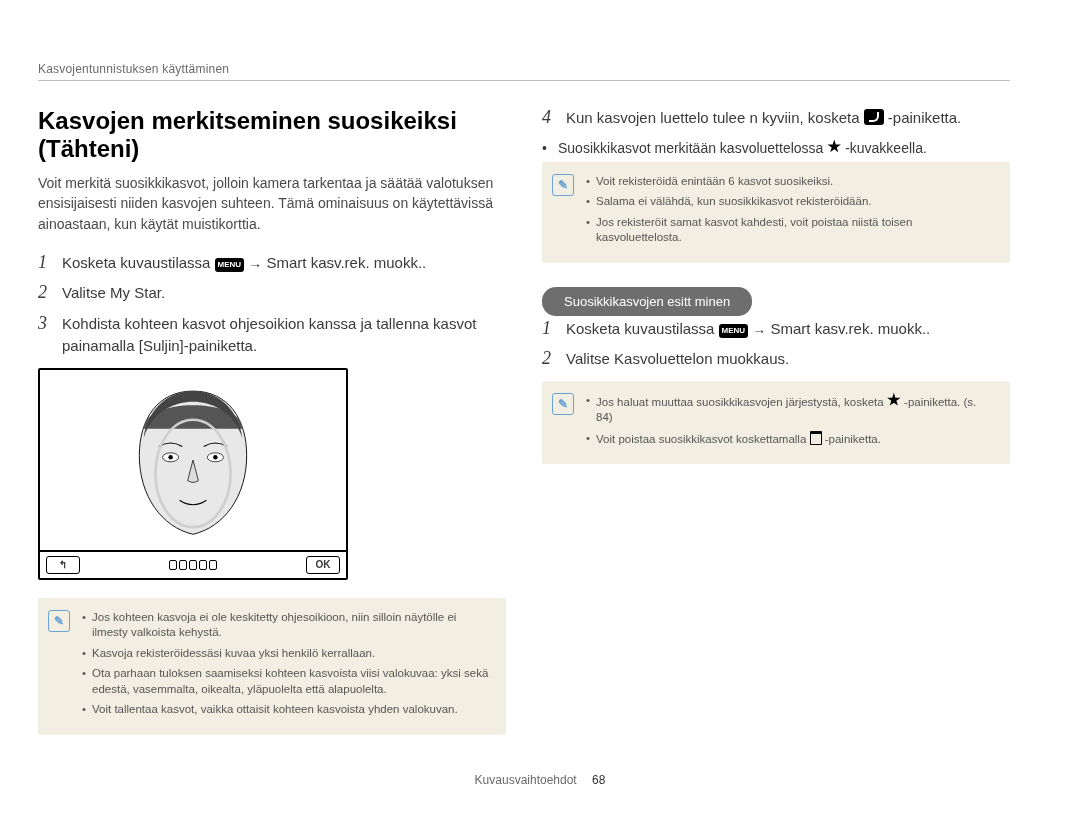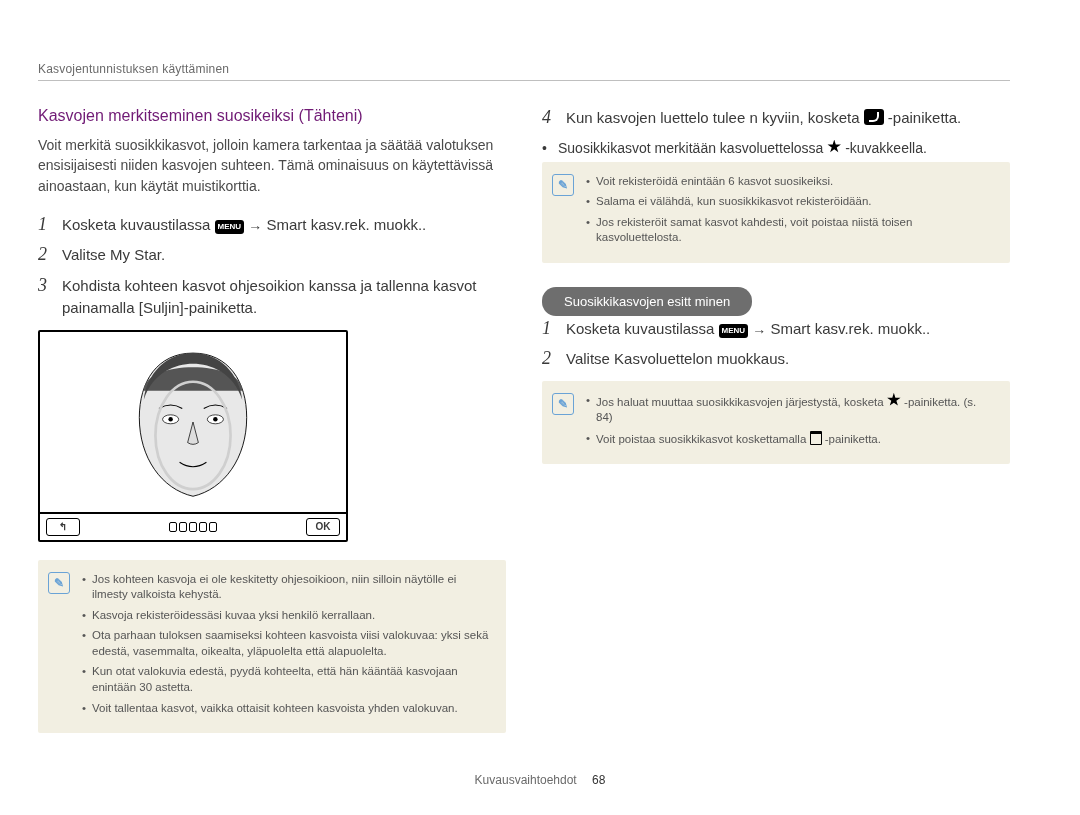--- a/index.html
+++ b/index.html
@@ -2,21 +2,21 @@
 <html><head>
 <meta charset="utf-8">
 <style>
   * { box-sizing: border-box; margin: 0; padding: 0; }
   html, body { width: 1080px; height: 815px; background: #fff; font-family: Arial, Helvetica, sans-serif; color: #3a3a3a; }
   .page { width: 1080px; height: 815px; padding: 62px 70px 30px 38px; position: relative; }
   .topline { font-size: 12px; color: #6a6a6a; letter-spacing: 0.2px; }
   .topline-div { border: none; border-top: 1px solid #bfbfbf; margin-top: 4px; }
   .columns { display: flex; gap: 36px; margin-top: 26px; }
   .col { flex: 1; min-width: 0; }
-  .h1 { color: #701a75; font-size: 16px; font-weight: 400; margin-bottom: 10px; }
+  .h1 { color: #000000; font-size: 24px; font-weight: 700; margin-bottom: 10px; }
   .para { font-size: 14px; line-height: 1.45; color: #4a4a4a; margin-bottom: 18px; }
   .steps { list-style: none; }
   .step { display: flex; gap: 10px; font-size: 15px; color: #3a3a3a; line-height: 1.5; margin-bottom: 8px; }
   .step-num { font-style: italic; font-family: Georgia, serif; color: #3a3a3a; font-size: 18px; line-height: 1.2; min-width: 14px; }
   .step-text { flex: 1; }
   .pill { display: inline-block; background: #000; border-radius: 9px; padding: 0 9px; font-size: 12px; color: #fff; font-weight: 600; line-height: 18px; vertical-align: middle; text-align: right; }
   .pill-mini { font-size: 8px; line-height: 14px; padding: 0 3px; border-radius: 3px; vertical-align: 1px; }
   .arrow-sym { font-size: 14px; }
   .shield { display: inline-block; width: 20px; height: 16px; background: #000; border-radius: 3px; vertical-align: -2px; position: relative; }
   .shield::before { content: ""; position: absolute; left: 50%; top: 50%; width: 8px; height: 8px; border: 2px solid #fff; border-left: 0; border-bottom: 0; border-radius: 0 6px 0 0; transform: translate(-50%, -50%) rotate(90deg); }
@@ -108,21 +108,20 @@
             </div>
         </div>
       </div>
 
       <div class="note-box">
         <div class="note-icon">✎</div>
         <ul>
           <li>Jos kohteen kasvoja ei ole keskitetty ohjesoikioon, niin silloin näytölle ei ilmesty valkoista kehystä.</li>
           <li>Kasvoja rekisteröidessäsi kuvaa yksi henkilö kerrallaan.</li>
           <li>Ota parhaan tuloksen saamiseksi kohteen kasvoista viisi valokuvaa: yksi sekä edestä, vasemmalta, oikealta, yläpuolelta että alapuolelta.</li>
-          <li>Kun otat valokuvia edestä, pyydä kohteelta, että hän kääntää kasvojaan enintään 30 astetta.</li>
           <li>Voit tallentaa kasvot, vaikka ottaisit kohteen kasvoista yhden valokuvan.</li>
         </ul>
       </div>
     </div>
 
     <div class="col">
       <ol class="steps">
         <li class="step">
           <span class="step-num">4</span>
           <span class="step-text">

